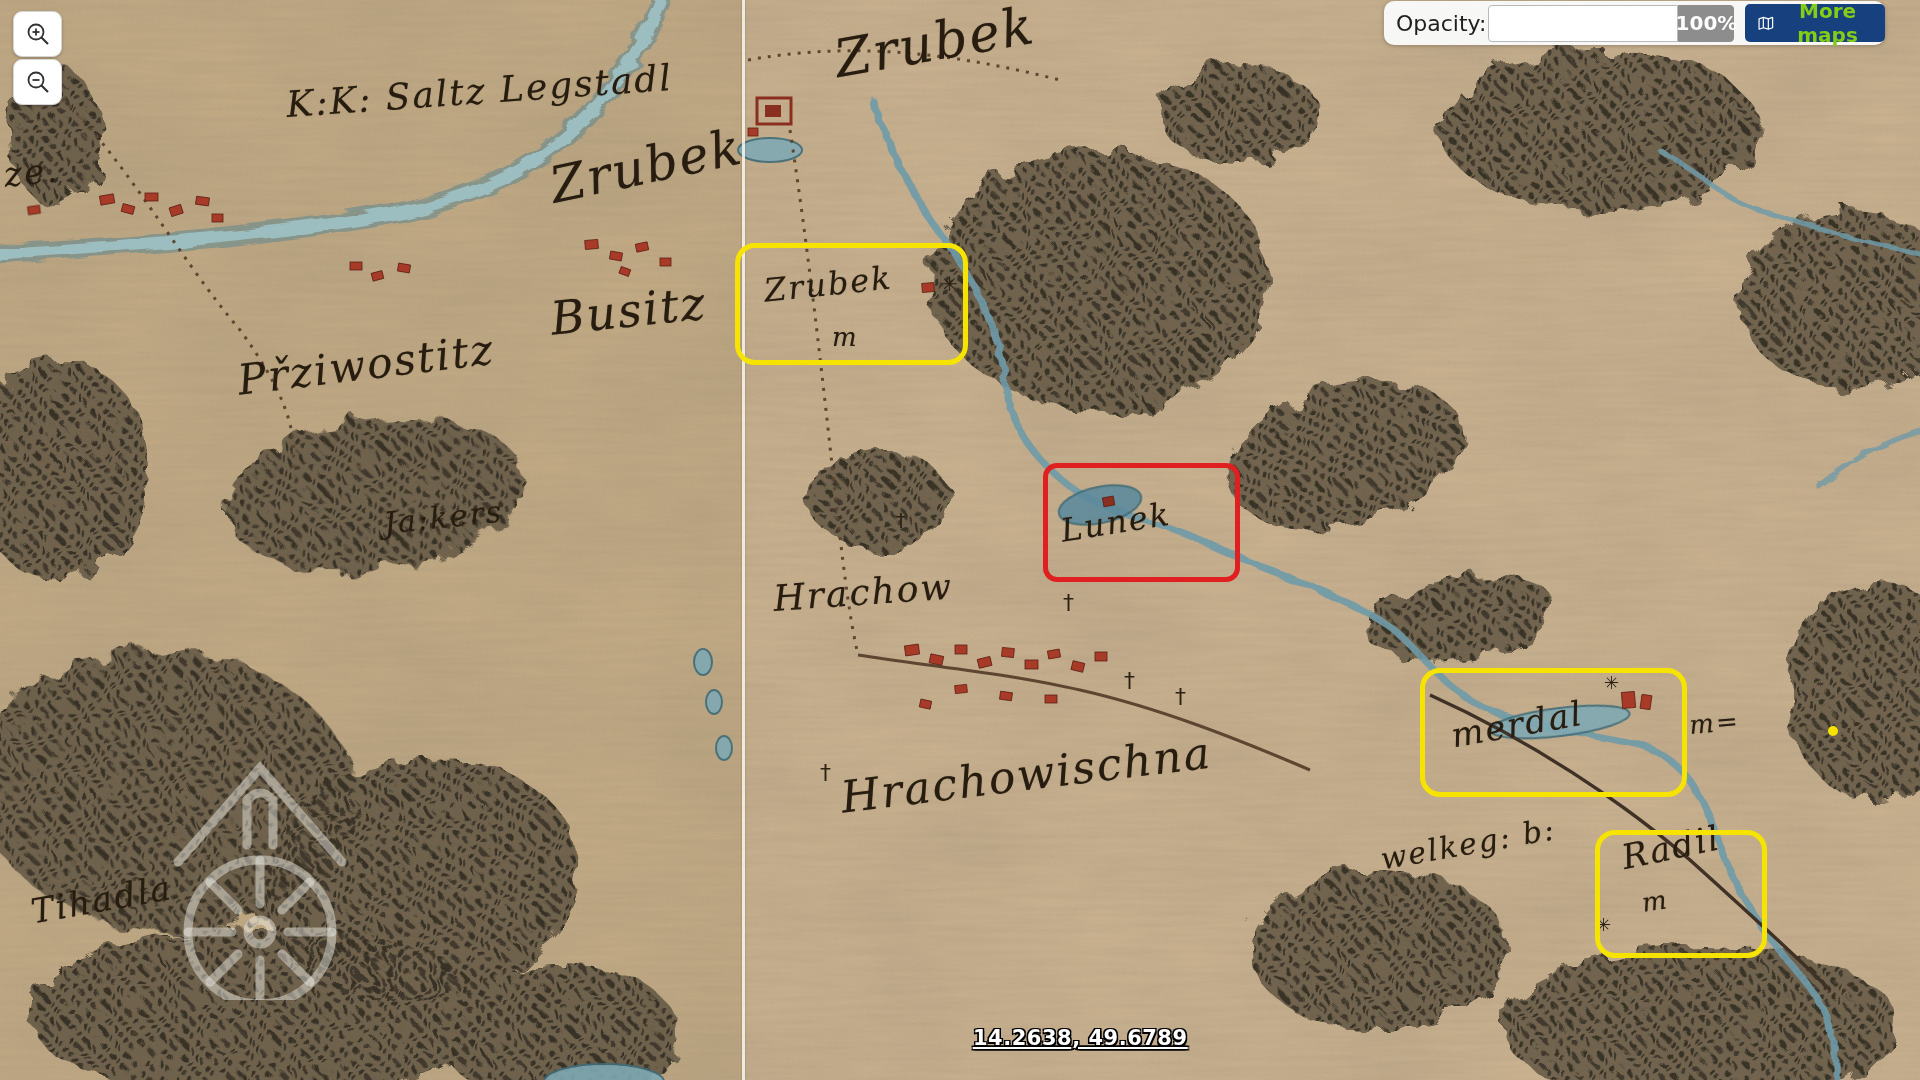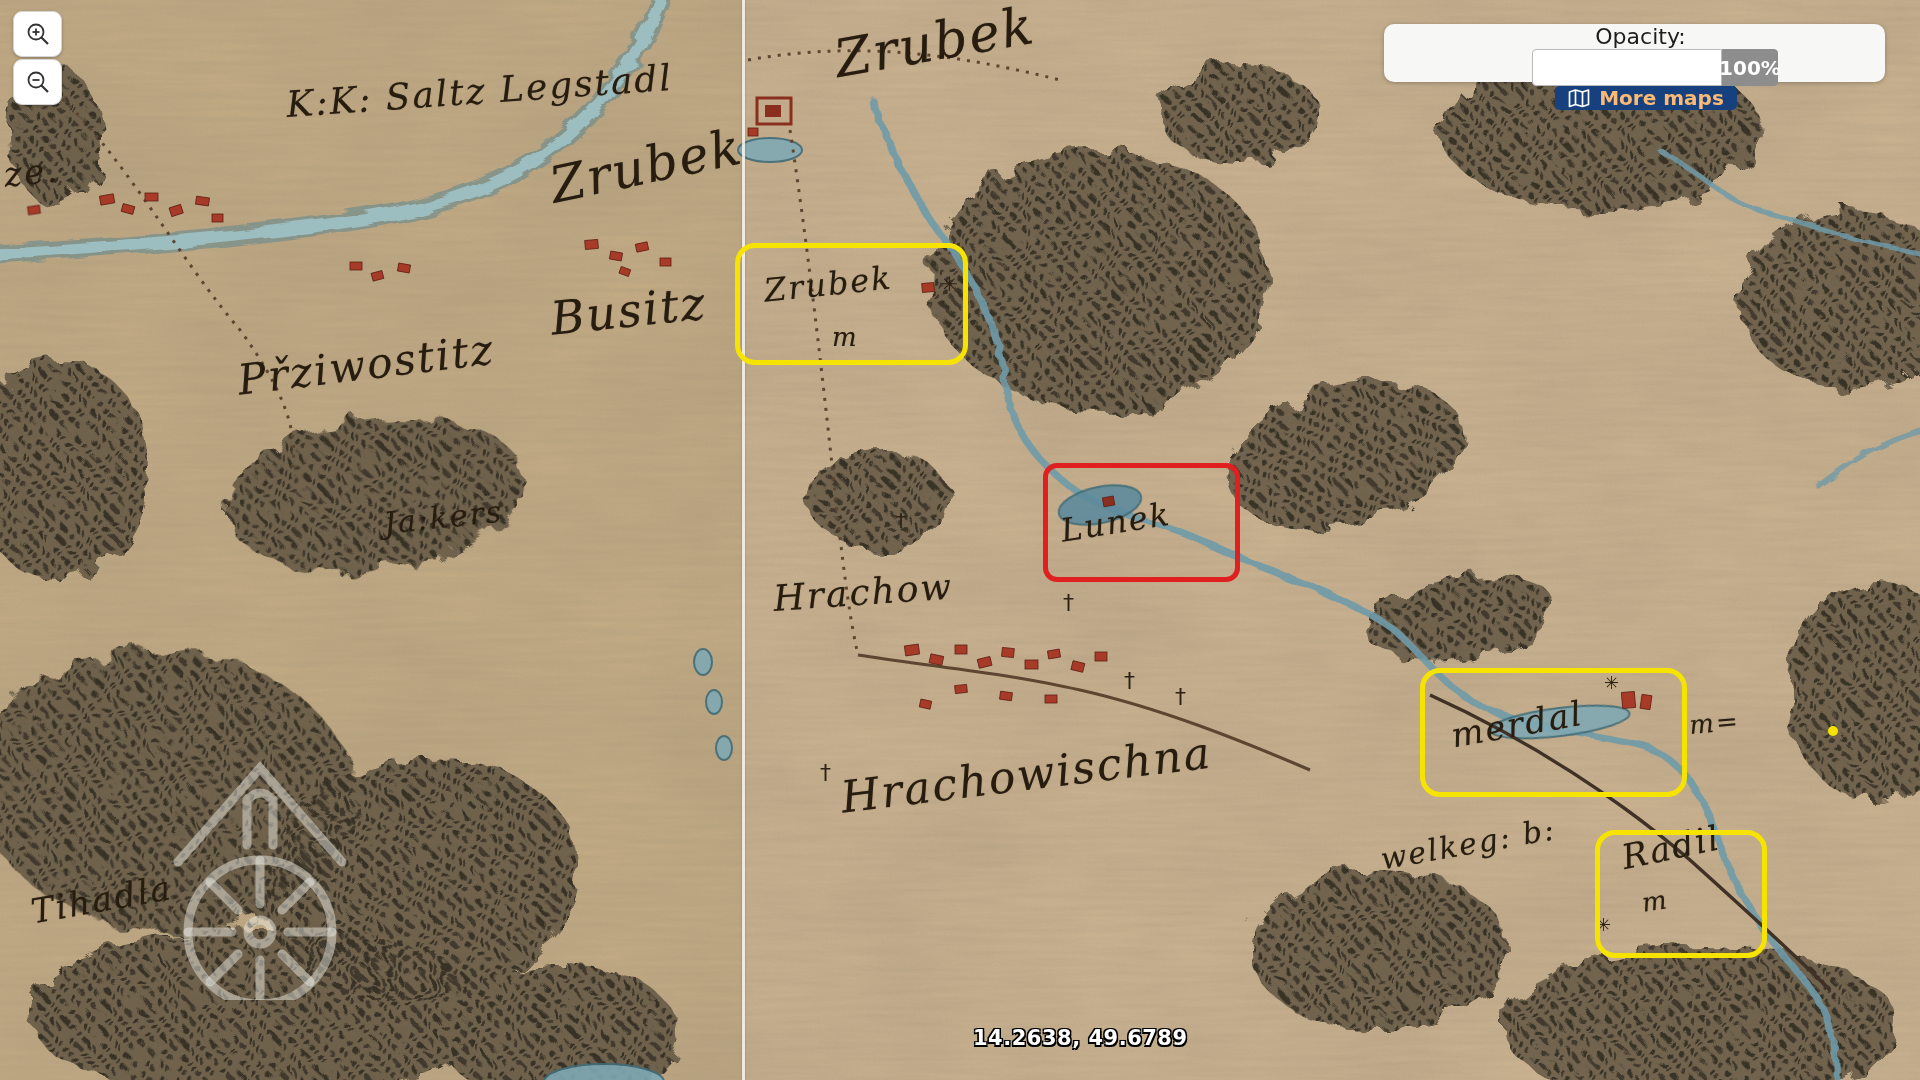--- a/index.html
+++ b/index.html
@@ -26,39 +26,39 @@
   #watermark{position:absolute;left:0;top:0;z-index:5;pointer-events:none;}
   #wm-text{position:absolute;left:52px;top:962px;font-size:58px;font-weight:600;
            letter-spacing:7px;color:rgba(244,241,233,.42);
            font-family:"DejaVu Sans",sans-serif;}
   
   .zoom-btn{position:absolute;left:13px;width:49px;height:46px;background:#fff;
             border:1px solid #d6d6d6;border-radius:9px;display:flex;align-items:center;
             justify-content:center;cursor:pointer;z-index:10;
             box-shadow:0 1px 3px rgba(0,0,0,.25);}
   #zoom-in{top:11px;} #zoom-out{top:59px;}
-  #opacity-panel{position:absolute;left:1384px;top:24px;width:501px;height:58px;
+  #opacity-panel{position:absolute;left:1384px;top:1px;width:501px;height:44px;
                  background:#f7f7f5;border-radius:10px;z-index:10;display:flex;
                  align-items:center;padding:0 0 0 12px;box-sizing:border-box;
-                 box-shadow:0 1px 4px rgba(0,0,0,.25);flex-direction:column;}
+                 box-shadow:0 1px 4px rgba(0,0,0,.25);}
   #opacity-label{font-size:22px;color:#1f1f1f;}
-  #opacity-group{display:flex;margin-left:29px;height:37px;}
+  #opacity-group{display:flex;margin-left:2px;height:37px;}
   #opacity-slider{width:188px;height:35px;background:#fff;border:1px solid #b9b9b9;
                   border-radius:4px 0 0 4px;cursor:pointer;}
   #opacity-value{width:54px;background:#8d8d8d;color:#fff;font-weight:bold;
                  font-size:20px;display:flex;align-items:center;justify-content:center;
                  border-radius:0 4px 4px 0;border:1px solid #8d8d8d;}
   #more-maps-btn{margin-left:11px;height:38px;padding:0 13px;background:#17407f;
-                 border:none;border-radius:5px;color:#fdba74;font-weight:bold;
+                 border:none;border-radius:5px;color:#84cc16;font-weight:bold;
                  font-size:20px;display:flex;align-items:center;gap:9px;cursor:pointer;
                  font-family:"DejaVu Sans","Liberation Sans",sans-serif;}
   #coords{position:absolute;left:973px;top:1026px;z-index:10;font-size:21px;
           font-weight:bold;color:#fff;letter-spacing:.5px;
           text-shadow:-1.5px -1.5px 0 #000,1.5px -1.5px 0 #000,
-                      -1.5px 1.5px 0 #000,1.5px 1.5px 0 #000;}
+                      -1.5px 1.5px 0 #000,1.5px 1.5px 0 #000;text-decoration:underline;}
 </style>
 </head>
 <body>
 
 <div id="stage">
 
   <div id="map-canvas">
     <svg id="map-art" width="1920" height="1080" viewBox="0 0 1920 1080">
       <defs>
         <pattern id="treedots" width="16" height="13" patternUnits="userSpaceOnUse" patternTransform="rotate(8)">

